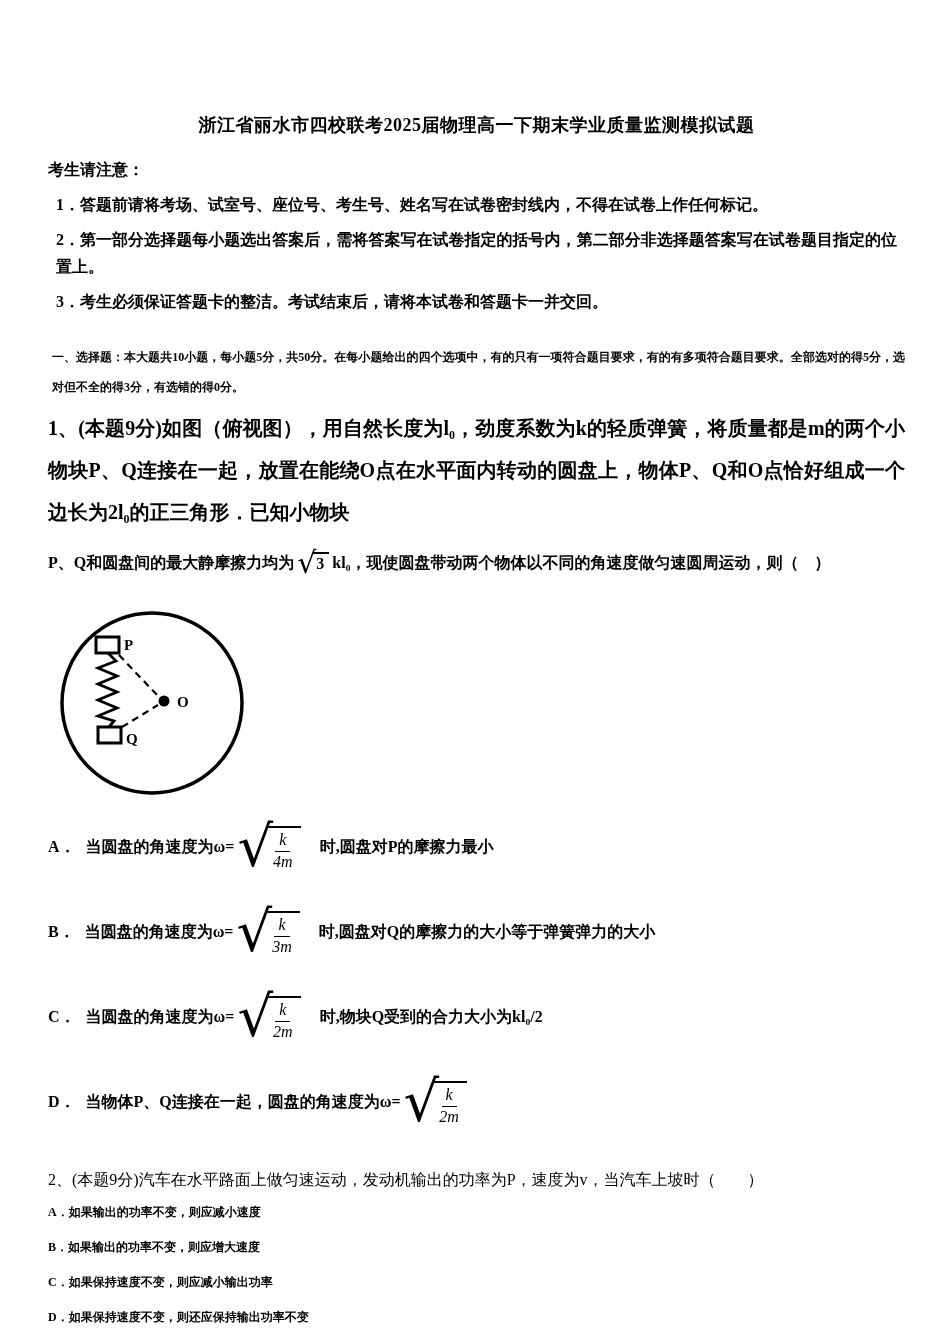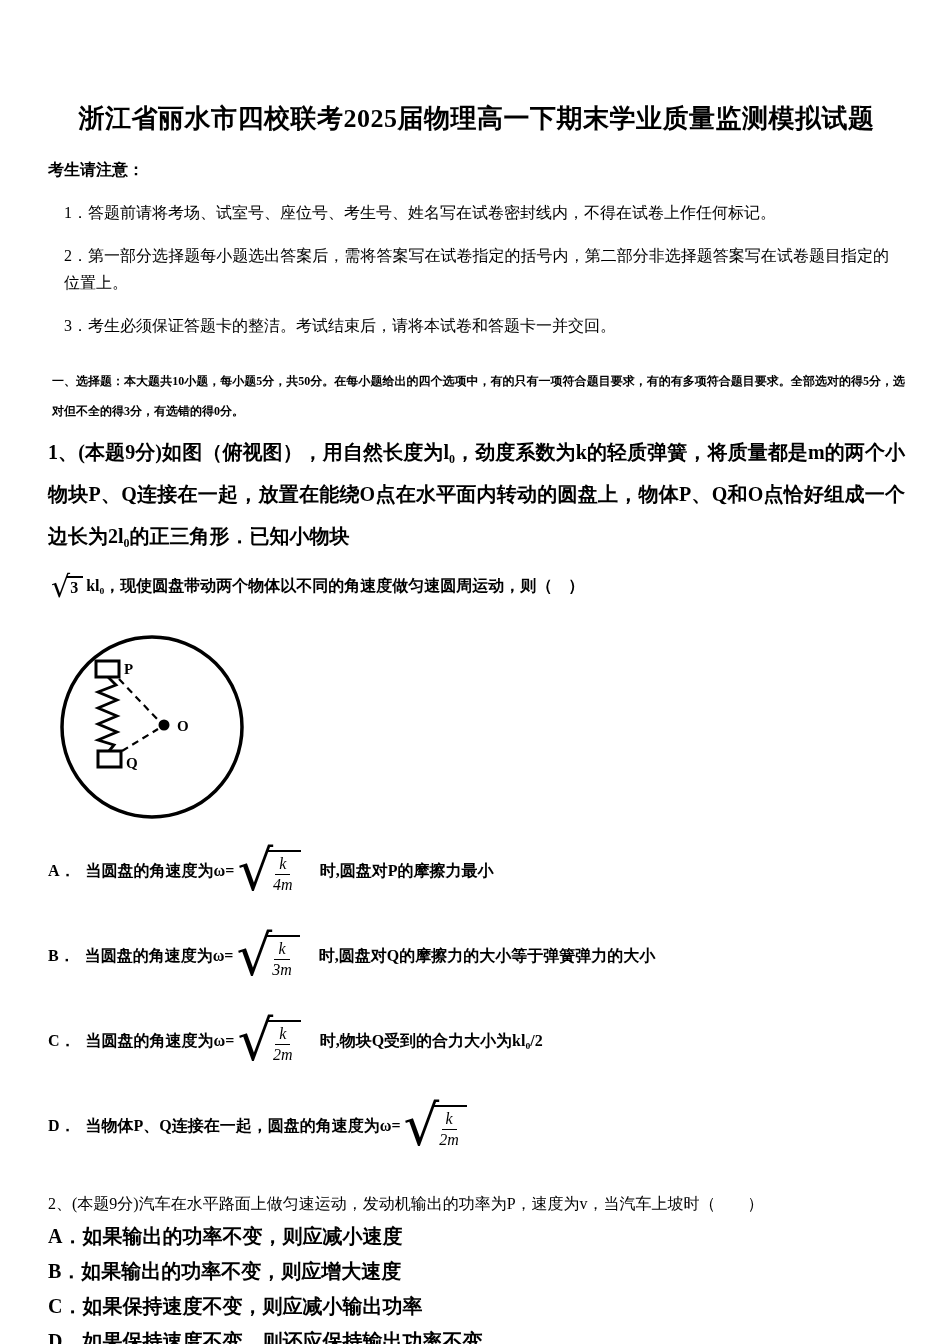--- a/index.html
+++ b/index.html
@@ -10,32 +10,32 @@
     -webkit-font-smoothing:antialiased;
   }
   .page{
     box-sizing:border-box;
     width:950px;height:1344px;
     padding:100px 45px 0 48px;
     overflow:hidden;
   }
   .title{
     text-align:center;
-    font-size:26px;
+    font-size:18px;
     font-weight:800;
     line-height:1.45;
     letter-spacing:.5px;
-    margin:0;
+    margin:12px;
   }
   .notice-heading{
     margin:18px 0 0 0;
     font-size:16px;font-weight:700;line-height:27px;
   }
   .notice-item{
-    margin:16px;font-size:16px;font-weight:400;line-height:27px;text-align:justify;
+    margin:8px;font-size:16px;font-weight:700;line-height:27px;text-align:justify;
   }
   .section-heading{
     margin:27px 0 0 4px;
     font-size:12px;font-weight:700;line-height:30px;text-align:justify;
   }
   .q1-lead{
     margin:5px 0 0 0;
     font-size:20px;font-weight:700;line-height:42px;text-align:justify;
   }
   .q1-friction{
@@ -75,40 +75,41 @@
     font-size:16px;font-weight:700;
   }
   .opt .opt-label{margin-right:10px;}
   .opt .opt-pre{white-space:nowrap;text-align:center;}
   .opt .opt-post{margin-left:16px;}
   .q2-stem{
     margin:20px 0 0 0;
     font-size:16px;font-weight:400;line-height:30px;
   }
   .q2-opt{
-    margin:0;font-size:20px;font-weight:700;line-height:35px;
+    margin:0;font-size:12px;font-weight:700;line-height:35px;
   }
 </style>
 </head>
 <body>
 
 <div class="page">
 
   <h1 class="title">浙江省丽水市四校联考2025届物理高一下期末学业质量监测模拟试题</h1>
 
   <p class="notice-heading">考生请注意：</p>
   <p class="notice-item">1．答题前请将考场、试室号、座位号、考生号、姓名写在试卷密封线内，不得在试卷上作任何标记。</p>
   <p class="notice-item">2．第一部分选择题每小题选出答案后，需将答案写在试卷指定的括号内，第二部分非选择题答案写在试卷题目指定的位置上。</p>
   <p class="notice-item">3．考生必须保证答题卡的整洁。考试结束后，请将本试卷和答题卡一并交回。</p>
 
   <p class="section-heading">一、选择题：本大题共10小题，每小题5分，共50分。在每小题给出的四个选项中，有的只有一项符合题目要求，有的有多项符合题目要求。全部选对的得5分，选对但不全的得3分，有选错的得0分。</p>
 
   <p class="q1-lead">1、(本题9分)如图（俯视图），用自然长度为l₀，劲度系数为k的轻质弹簧，将质量都是m的两个小物块P、Q连接在一起，放置在能绕O点在水平面内转动的圆盘上，物体P、Q和O点恰好组成一个边长为2l₀的正三角形．已知小物块</p>
 
   <div class="q1-friction">
+    <span>P、Q和圆盘间的最大静摩擦力均为</span>
     <span class="sqrt sqrt-small">
       <span class="rad">√</span>
       <span class="radicand">3</span>
     </span>
     <span>kl₀，现使圆盘带动两个物体以不同的角速度做匀速圆周运动，则（　）</span>
   </div>
 
   <div class="figure-wrap">
     <svg width="196" height="196" viewBox="0 0 196 196">
       <circle cx="96" cy="98" r="90" fill="none" stroke="#000" stroke-width="3.5"></circle>

